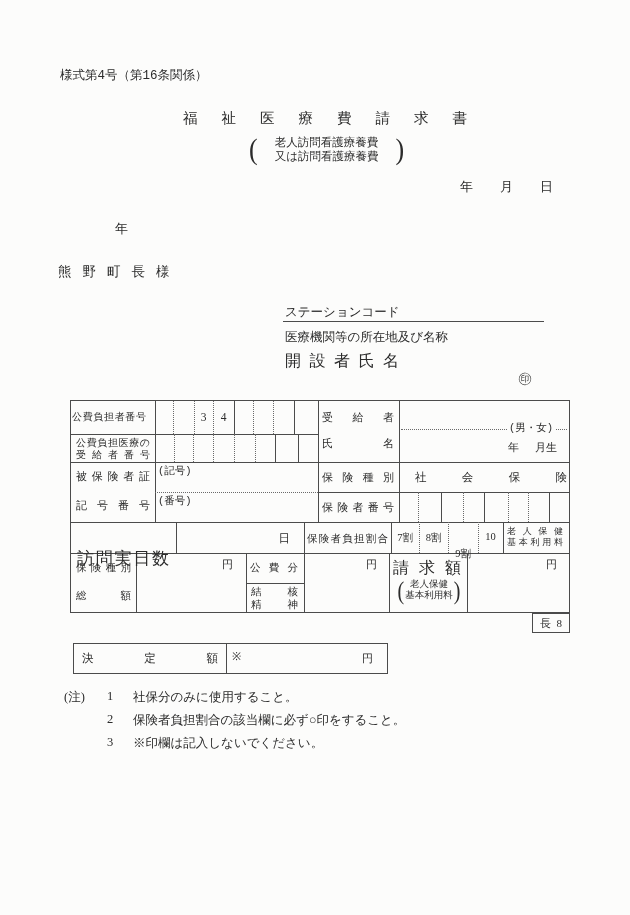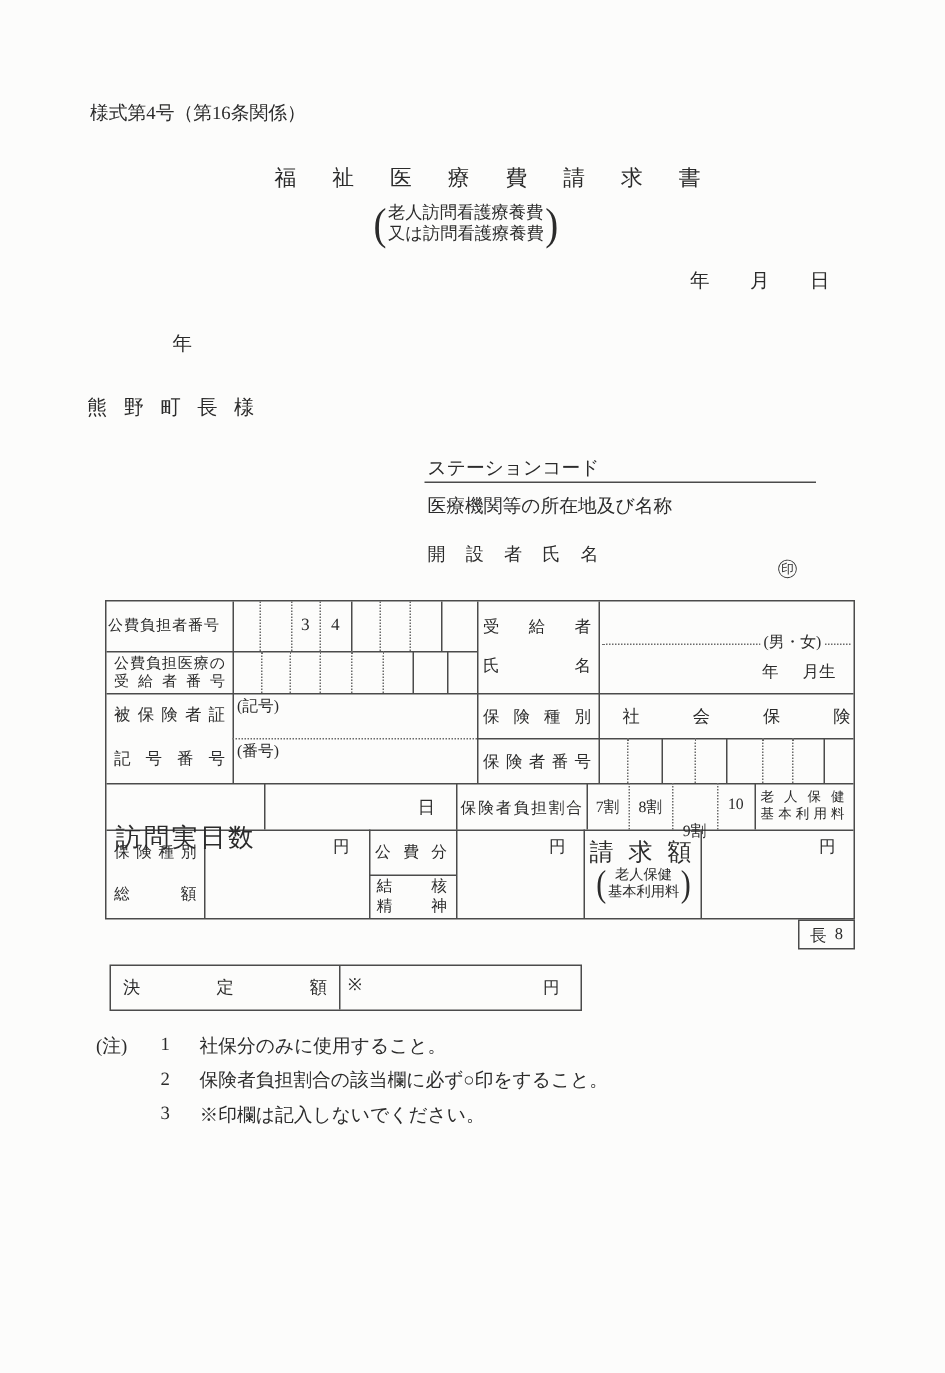--- a/index.html
+++ b/index.html
@@ -11,34 +11,34 @@
   .ctr{text-align:center;}
   .rgt{text-align:right;}
   .box{position:absolute;border:1px solid #4b4b4b;box-sizing:border-box;background:transparent;}
   .vl{position:absolute;width:0;border-left:1px solid #4b4b4b;}
   .vl.dt{border-left:1px dotted #6a6a6a;}
   .hl{position:absolute;height:0;border-top:1px solid #4b4b4b;}
   .hl.dt{border-top:1px dotted #6a6a6a;}
   .bigparen{font-size:26px;font-weight:400;transform:scaleY(1.15);line-height:1;}
   .smparen{font-size:20px;font-weight:400;transform:scaleY(1.25);line-height:1;}
   .flexrow{display:flex;align-items:center;}
-  .nw{white-space:nowrap;}
+  .nw{white-space:nowrap;font-family:Liberation Mono, monospace;}
 </style>
 </head>
 <body>
 
 <div class="page">
 
   <div class="abs nw" style="left:60px;top:67px;font-size:12.5px">様式第4号（第16条関係）</div>
 
   <div class="abs nw" style="left:183px;top:109px;font-size:14.5px;letter-spacing:24px">福祉医療費請求書</div>
 
   <div class="abs flexrow" style="left:249px;top:136px">
     <span class="bigparen">(</span>
-    <span style="display:inline-block;margin:0 1px">
+    <span style="display:inline-block;margin:0 17px">
       <span class="nw" style="display:block;font-size:11.5px;line-height:13.5px">老人訪問看護療養費</span>
       <span class="nw" style="display:block;font-size:11.5px;line-height:13.5px">又は訪問看護療養費</span>
     </span>
     <span class="bigparen">)</span>
   </div>
 
   <div class="abs flexrow" style="left:460px;top:178px;gap:27px;font-size:13px">
     <span>年</span>
     <span>月</span>
     <span>日</span>
@@ -48,21 +48,21 @@
     <span>年</span>
   </div>
 
   <div class="abs nw" style="left:58px;top:263px;font-size:13.5px;letter-spacing:11px">熊野町長様</div>
 
   <div class="abs nw" style="left:285px;top:304px;font-size:12.5px">ステーションコード</div>
   <div class="hl" style="left:283px;top:321px;width:261px"></div>
 
   <div class="abs nw" style="left:285px;top:329px;font-size:12.5px">医療機関等の所在地及び名称</div>
 
-  <div class="abs jst" style="left:285px;top:361px;width:114px;font-size:12px">開設者氏名</div>
+  <div class="abs jst" style="left:285px;top:351px;width:114px;font-size:16px">開設者氏名</div>
 
   <div class="abs" style="left:518px;top:370px;font-size:14px">㊞</div>
 
   <div class="box" style="left:70px;top:400px;width:500px;height:213px">
 
     <div class="vl" style="left:84px;top:0;height:121px"></div>
     <div class="vl" style="left:247px;top:0;height:121px"></div>
     <div class="vl" style="left:328px;top:0;height:121px"></div>
 
     <div class="hl" style="left:0;top:33px;width:247px"></div>

